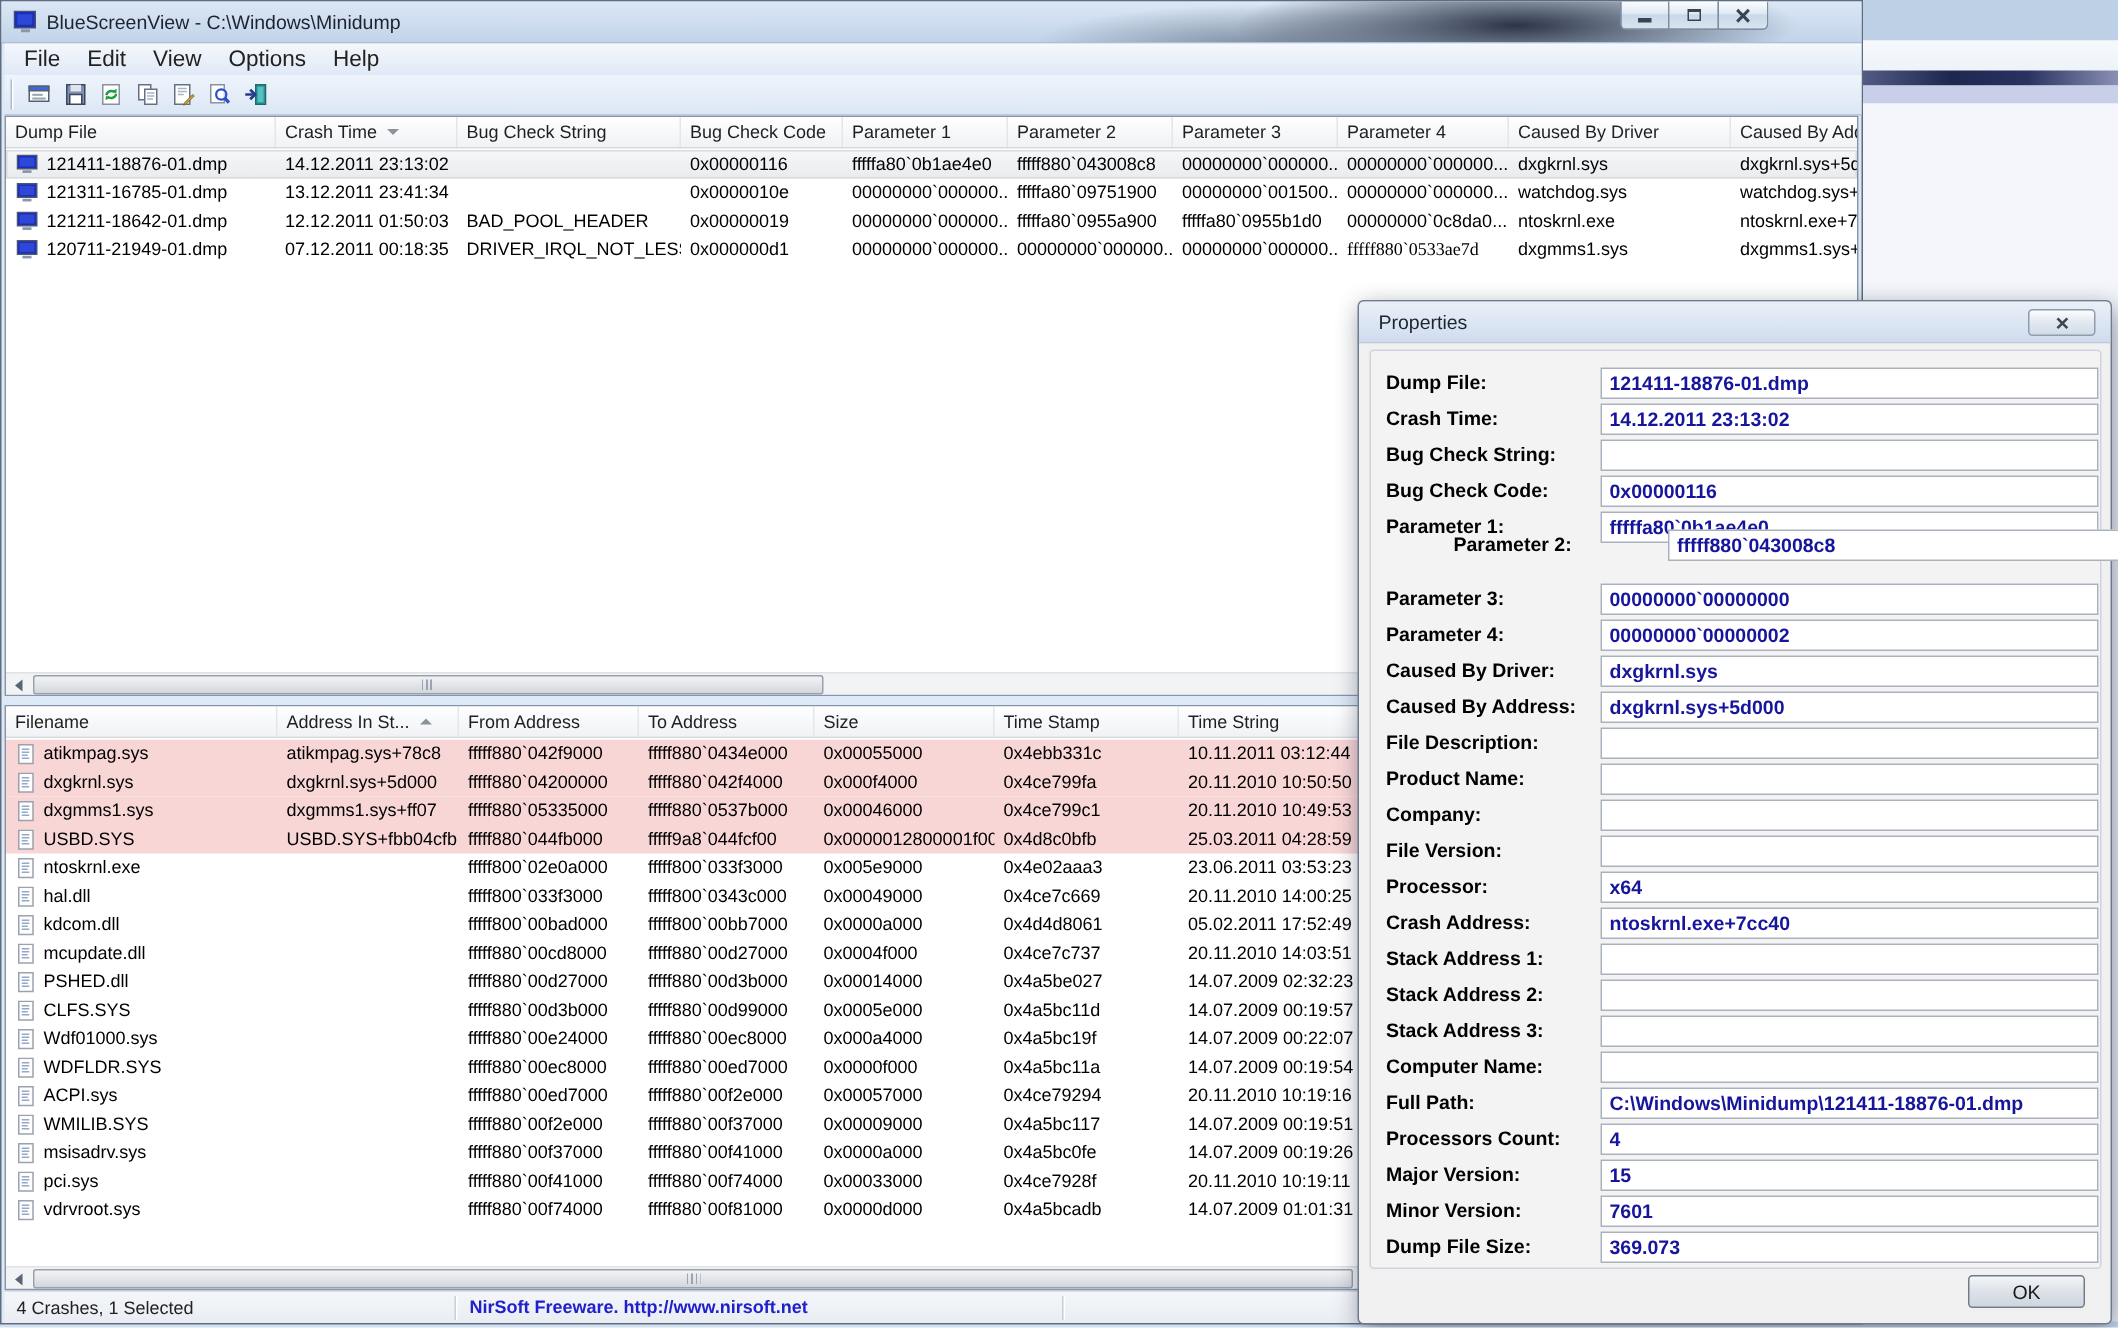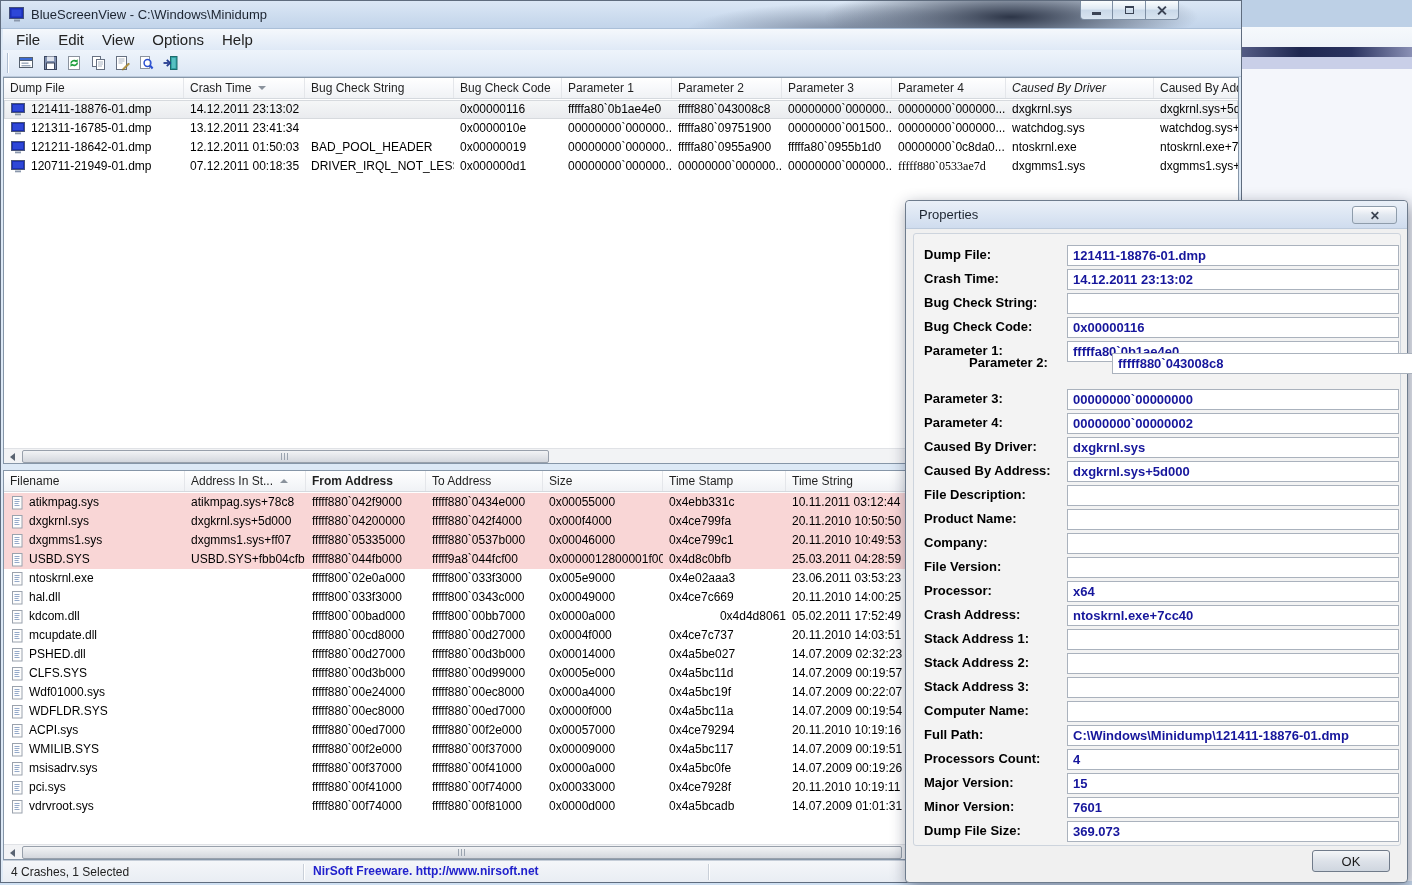--- a/index.html
+++ b/index.html
@@ -214,21 +214,21 @@
     <div class="pane" id="upper-pane">
       <div class="lv-header" id="upper-header">
           <div class="hcell" style="width: 180px;"><span>Dump File</span></div>
           <div class="hcell" style="width: 121px;"><span>Crash Time</span><span class="sort-tri sort-desc"></span></div>
           <div class="hcell" style="width: 149px;"><span>Bug Check String</span></div>
           <div class="hcell" style="width: 108px;"><span>Bug Check Code</span></div>
           <div class="hcell" style="width: 110px;"><span>Parameter 1</span></div>
           <div class="hcell" style="width: 110px;"><span>Parameter 2</span></div>
           <div class="hcell" style="width: 110px;"><span>Parameter 3</span></div>
           <div class="hcell" style="width: 114px;"><span>Parameter 4</span></div>
-          <div class="hcell" style="width: 148px; font-style: italic;"><span>Caused By Driver</span></div>
+          <div class="hcell" style="width: 148px;"><span>Caused By Driver</span></div>
           <div class="hcell" style="width: 160px;"><span>Caused By Address</span></div>
         </div>
       <div class="lv-rows" id="upper-rows">
           <div class="lrow sel">
             <div class="cell first" style="width: 180px;">
               <svg class="rowicon" width="15" height="13">
                 <rect x="0.5" y="0.5" width="13" height="9" fill="#1b2fb4" stroke="#4a5578"></rect>
                 <rect x="2" y="2" width="10" height="6" fill="#2e47d8"></rect>
                 <rect x="4" y="10.5" width="6" height="1.8" fill="#8a97ab"></rect>
               </svg>
@@ -314,21 +314,21 @@
           </div>
       </div>
     </div>
 
     <div class="splitter"></div>
 
     <div class="pane" id="lower-pane">
       <div class="lv-header" id="lower-header">
           <div class="hcell" style="width: 181px;"><span>Filename</span></div>
           <div class="hcell" style="width: 121px;"><span>Address In St...</span><span class="sort-tri sort-asc"></span></div>
-          <div class="hcell" style="width: 120px; font-weight: bold;"><span>From Address</span></div>
+          <div class="hcell" style="width: 120px;"><span>From Address</span></div>
           <div class="hcell" style="width: 117px;"><span>To Address</span></div>
           <div class="hcell" style="width: 120px;"><span>Size</span></div>
           <div class="hcell" style="width: 123px;"><span>Time Stamp</span></div>
           <div class="hcell" style="width: 160px;"><span>Time String</span></div>
         </div>
       <div class="lv-rows" id="lower-rows">
           <div class="lrow hl">
             <div class="cell first" style="width: 181px;">
               <svg class="rowicon" width="13" height="14">
                 <rect x="1.5" y="0.5" width="9.5" height="12.5" fill="#fdfdfd" stroke="#9aa2ad"></rect>
@@ -423,21 +423,21 @@
               <svg class="rowicon" width="13" height="14">
                 <rect x="1.5" y="0.5" width="9.5" height="12.5" fill="#fdfdfd" stroke="#9aa2ad"></rect>
                 <path d="M3.5 3.5h5M3.5 5.5h5M3.5 7.5h4M3.5 9.5h5" stroke="#94a9c9" stroke-width="1"></path>
               </svg>
               <span>kdcom.dll</span>
             </div>
             <div class="cell" style="width: 121px;"></div>
             <div class="cell" style="width: 120px;">fffff800`00bad000</div>
             <div class="cell" style="width: 117px;">fffff800`00bb7000</div>
             <div class="cell" style="width: 120px;">0x0000a000</div>
-            <div class="cell" style="width: 123px; text-align: right;">0x4d4d8061</div>
+            <div class="cell" style="width: 123px;">0x4d4d8061</div>
             <div class="cell" style="width: 160px;">05.02.2011 17:52:49</div>
           </div>
           <div class="lrow">
             <div class="cell first" style="width: 181px;">
               <svg class="rowicon" width="13" height="14">
                 <rect x="1.5" y="0.5" width="9.5" height="12.5" fill="#fdfdfd" stroke="#9aa2ad"></rect>
                 <path d="M3.5 3.5h5M3.5 5.5h5M3.5 7.5h4M3.5 9.5h5" stroke="#94a9c9" stroke-width="1"></path>
               </svg>
               <span>mcupdate.dll</span>
             </div>

